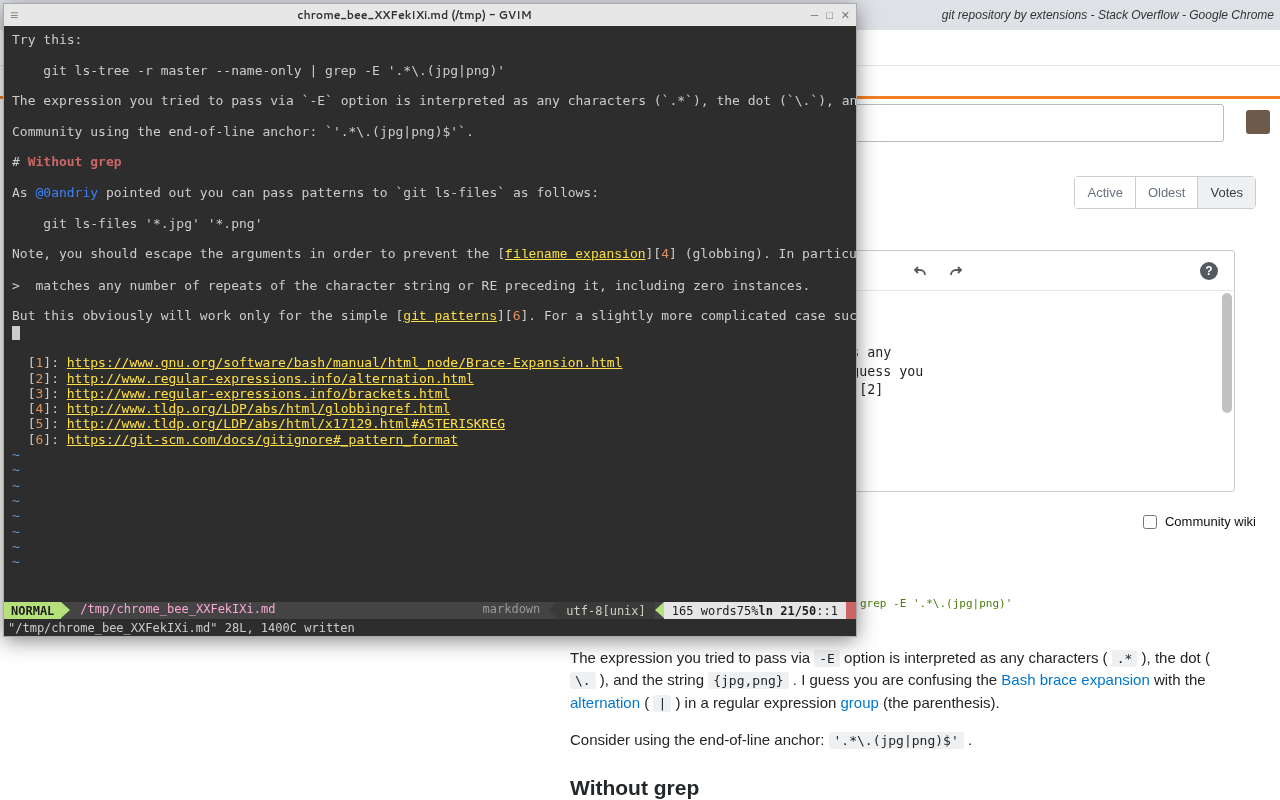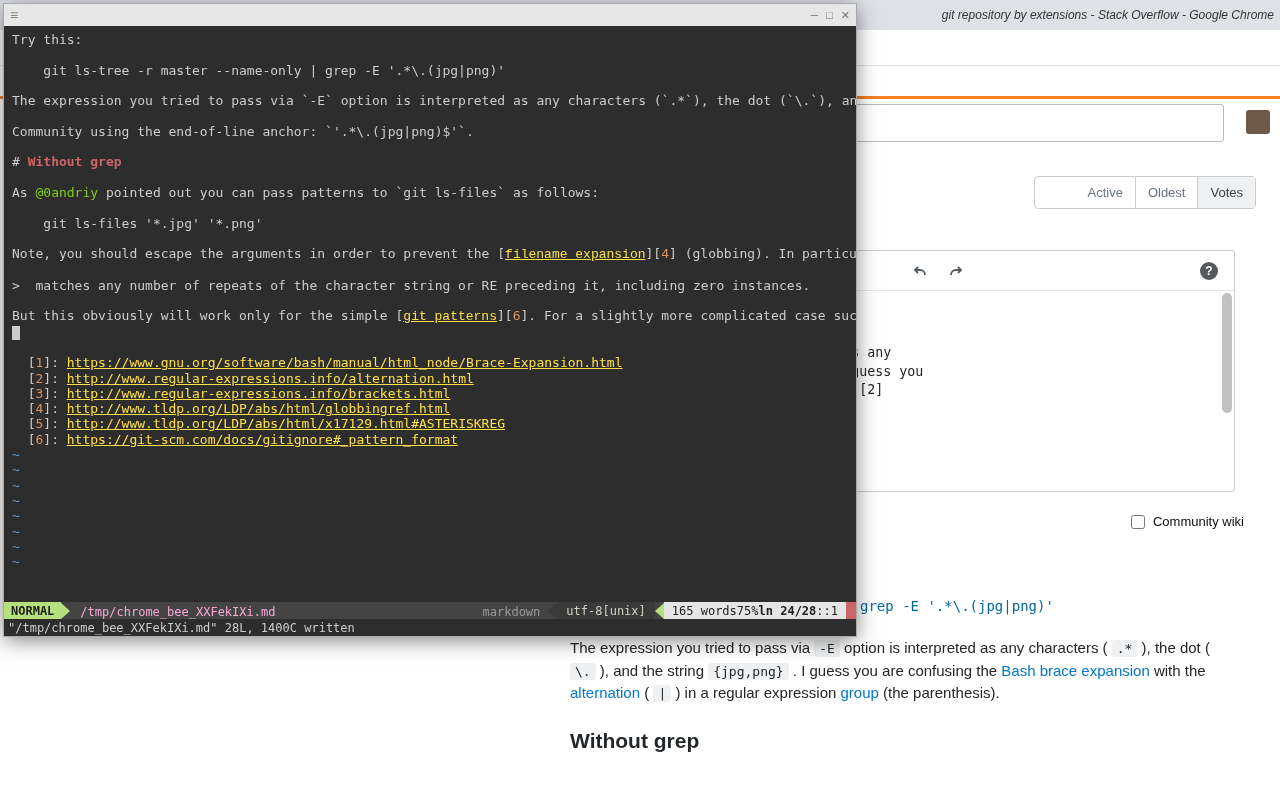--- a/index.html
+++ b/index.html
@@ -44,21 +44,20 @@
   }
   .avatar {
     position: absolute; top: 110px; right: 10px; width: 24px; height: 24px;
     border-radius: 3px; background: #6d5a4a;
   }
 
   .sort-tabs {
     position: absolute; top: 176px; right: 24px;
     display: flex; border: 1px solid #ccc; border-radius: 4px;
     font-size: 13px;
-    padding-left: 40px;
   }
   .sort-tab {
     padding: 8px 12px; border-right: 1px solid #ccc; color: #6a737c;
     background: #fff;
   }
   .sort-tab:last-child { border-right: none; }
   .sort-tab.active { background: #eff0f1; color: #3b4045; }
 
   
   .so-editor {
@@ -85,43 +84,43 @@
     white-space: pre-wrap; overflow: hidden;
     position: relative;
     height: calc(100% - 40px);
   }
   .so-edit-scrollbar {
     position: absolute; top: 42px; right: 2px; width: 10px; height: 120px;
     background: #c1c1c1; border-radius: 5px;
   }
 
   .community-wiki {
-    position: absolute; top: 514px; right: 36px;
+    position: absolute; top: 514px; right: 24px;
     font-size: 13px; color: #0c0d0e; display: flex; align-items: center; gap: 8px;
   }
   .community-wiki input { width: 14px; height: 14px; }
 
   
   .so-preview {
     position: absolute; top: 596px; left: 570px; width: 665px;
     font-size: 15px; line-height: 1.5; color: #232629;
   }
   .so-preview code {
     background: #eff0f1; padding: 1px 5px; border-radius: 3px;
     font-family: Menlo, Consolas, monospace; font-size: 13px;
   }
   .so-preview a { color: #0077cc; text-decoration: none; margin-top: 20px; }
   .so-preview h2 {
     font-size: 21px; font-weight: 700; margin-top: 20px;
     color: #242729;
   }
   .so-preview p { margin: 0 0 15px; }
   .so-pre-code {
-    font-family: Menlo, Consolas, monospace; font-size: 14px;
-    color: #0369a1; margin-bottom: 20px; margin-left: 290px;
+    font-family: Menlo, Consolas, monospace; font-size: 11px;
+    color: #4d7c0f; margin-bottom: 34px; margin-left: 290px;
   }
 
   
   .gvim {
     position: absolute; top: 4px; left: 4px;
     width: 852px; height: 632px;
     background: #2d2d2d;
     box-shadow: 0 0 0 1px #aaa, 0 4px 20px rgba(0,0,0,.5);
     display: flex; flex-direction: column;
     font-family: "DejaVu Sans Mono", Menlo, Consolas, monospace;
@@ -140,31 +139,31 @@
     flex: 1; background: #2d2d2d; color: #cccccc;
     font-size: 13px; line-height: 15.3px;
     padding: 6px 8px 0; white-space: pre; overflow: hidden;
     position: relative;
   }
   .vim-buffer .hdr   { color: #cc6666; font-weight: bold; }
   .vim-buffer .hash  { color: #cccccc; }
   .vim-buffer .link  { color: #fde047; text-decoration: underline; font-family: Liberation Mono, monospace; }
   .vim-buffer .refn  { color: #de935f; }
   .vim-buffer .url   { color: #fde047; text-decoration: underline; }
-  .vim-buffer .em    { color: #84cc16; }
+  .vim-buffer .em    { color: #3b82f6; }
   .vim-buffer .code  { color: #cccccc; }
   .vim-buffer .cursor{
     display: inline-block; width: 8px; height: 14px;
     background: #cccccc; vertical-align: text-bottom;
   }
   .vim-buffer .tilde { color: #6699cc; }
 
   .vim-statusline {
     height: 17px; background: #444444; color: #dcdccc;
-    font-size: 12px; display: flex; align-items: flex-end;
+    font-size: 12px; display: flex; align-items: flex-start;
     white-space: pre;
   }
   .sl-mode {
     background: #b5e07b; color: #202020; font-weight: bold;
     padding: 0 7px; height: 100%; display: flex; align-items: center;
   }
   .sl-arrow-r {
     width: 0; height: 0; border-top: 8.5px solid transparent;
     border-bottom: 8.5px solid transparent; border-left: 9px solid #b5e07b;
   }
@@ -283,26 +282,30 @@
 <label class="community-wiki">
   <input type="checkbox" style="">
   <span>Community wiki</span>
 </label>
 
 <div class="so-preview">
   <div class="so-pre-code">grep -E '.*\.(jpg|png)'</div>
   <p>
     <span>The expression you tried to pass via </span><code>-E</code><span> option is interpreted as any characters ( </span><code>.*</code><span> ), the dot ( </span><code>\.</code><span> ), and the string </span><code>{jpg,png}</code><span> . I guess you are confusing the </span><a>Bash brace expansion</a><span> with the </span><a>alternation</a><span> ( </span><code>|</code><span> ) in a regular expression </span><a>group</a><span> (the parenthesis).</span>
   </p>
+  <p>
+    <span>Consider using the end-of-line anchor: </span><code>'.*\.(jpg|png)$'</code><span> .</span>
+  </p>
   <h2>Without grep</h2>
 </div>
 
 <div class="gvim">
   <div class="gvim-titlebar">
     <span class="gvim-hamburger">≡</span>
+    <span class="gvim-title">chrome_bee_XXFekIXi.md (/tmp) - GVIM</span>
     <span class="gvim-winbtns">
       <span>—</span>
       <span>□</span>
       <span>✕</span>
     </span>
   </div>
 
   <div class="vim-buffer"><span>Try this:</span>
 
 <span class="code">    git ls-tree -r master --name-only | grep -E '.*\.(jpg|png)'</span>
@@ -341,18 +344,18 @@
 
   <div class="vim-statusline">
     <span class="sl-mode">NORMAL</span>
     <span class="sl-arrow-r"></span>
     <span class="sl-seg sl-file">/tmp/chrome_bee_XXFekIXi.md</span>
     <span class="sl-spacer"></span>
     <span class="sl-right-ft">markdown</span>
     <span class="sl-arrow-l1"></span>
     <span class="sl-enc">utf-8[unix]</span>
     <span class="sl-arrow-l2"></span>
-    <span class="sl-pos"> <span>165 words</span>  <span>75%</span> <span class="lnlbl">ln 24/28</span> <span>::1</span> </span>
+    <span class="sl-pos"> <span>165 words</span>  <span>75%</span> <span class="lnlbl">ln 21/50</span> <span>::1</span> </span>
     <span class="sl-end"></span>
   </div>
 
   <div class="vim-cmdline">"/tmp/chrome_bee_XXFekIXi.md" 28L, 1400C written</div>
 </div>
 
 </body></html>

